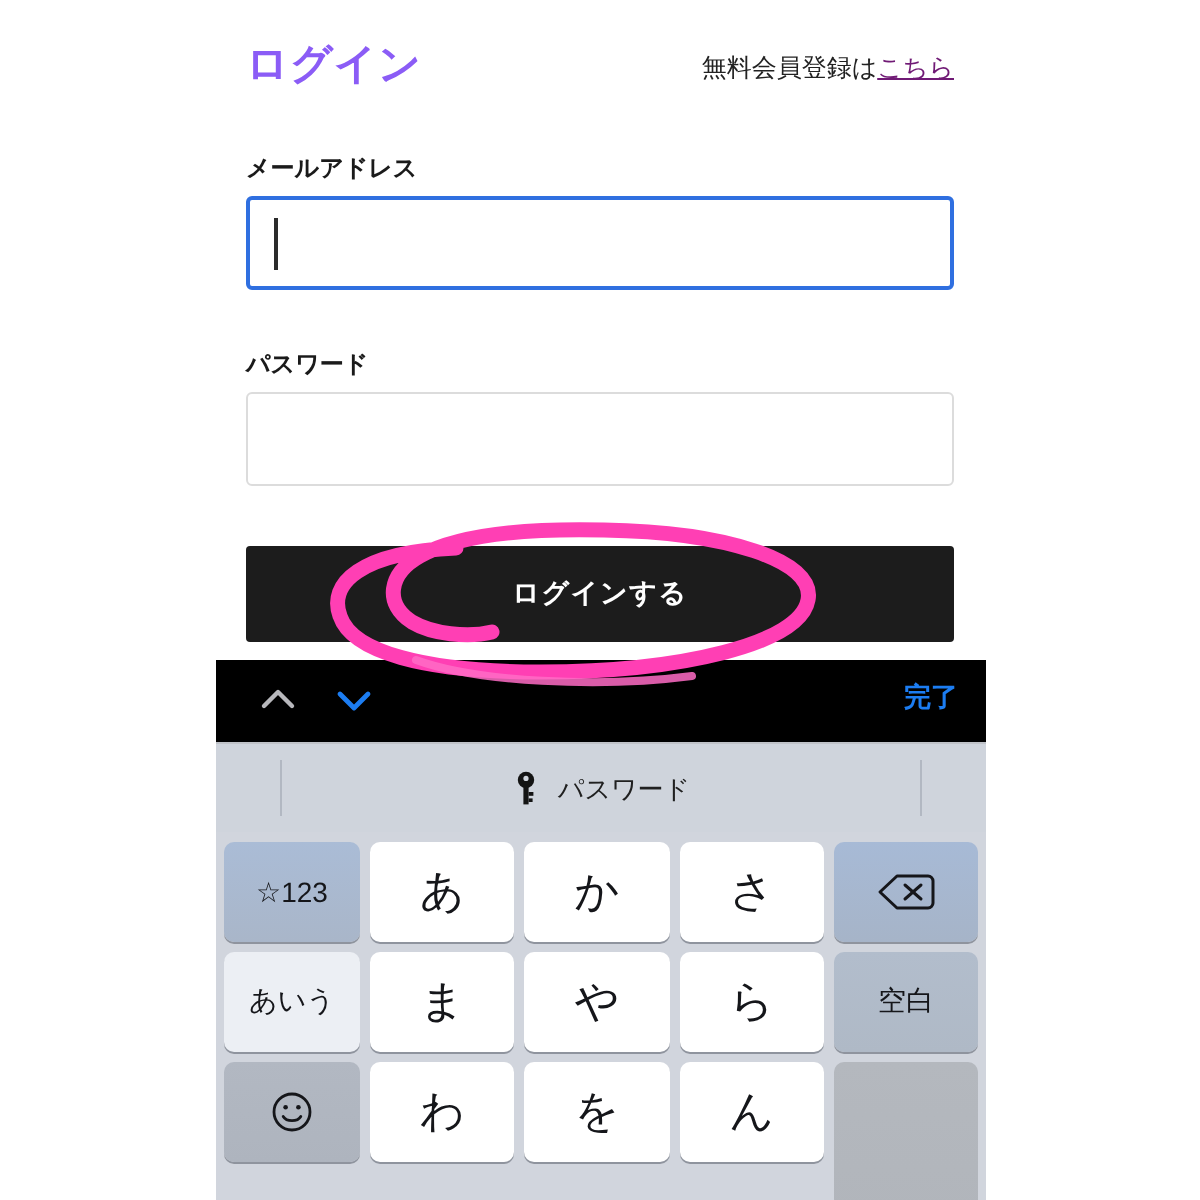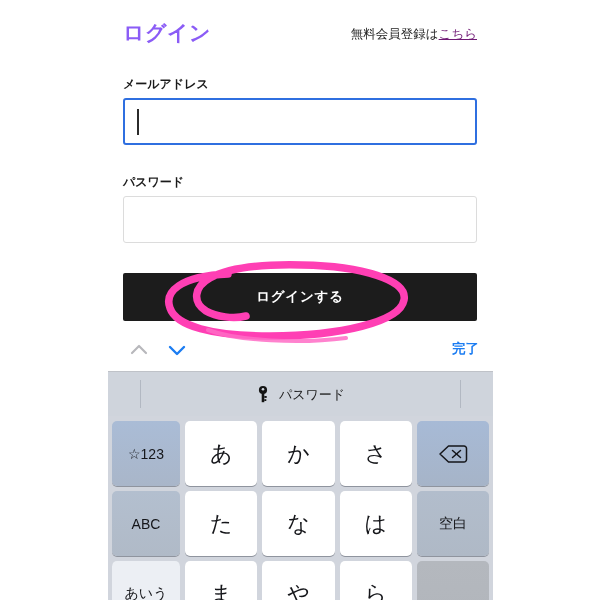--- a/index.html
+++ b/index.html
@@ -133,21 +133,21 @@
     top: 330px;
     width: 385px;
     height: 270px;
     background: #d1d5dd;
     overflow: hidden;
   }
 
   .kb-toolbar {
     position: relative;
     height: 41px;
-    background: #ffffff;
+    background: #000000;
     border-bottom: 1px solid #bfc2c8;
     text-align: center;
   }
   .chev {
     position: absolute;
     top: 11px;
     width: 22px;
     height: 18px;
     cursor: pointer;
   }
@@ -200,21 +200,21 @@
 
   .kb-keys {
     position: relative;
     height: 185px;
     padding: 5px 4px 0 4px;
     box-sizing: border-box;
   }
   .kb-row {
     display: flex;
     gap: 5px;
-    height: 65px;
+    height: 50px;
     margin-bottom: 5px;
   }
   .key {
     border-radius: 5px;
     display: flex;
     align-items: center;
     justify-content: center;
     font-size: 19px;
     color: #15161a;
     cursor: pointer;
@@ -332,26 +332,20 @@
       <div class="kb-rowwrap">
         <div class="kb-left-block">
 
           <div class="kb-row">
             <div class="key mod">☆123</div>
             <div class="key letter">あ</div>
             <div class="key letter">か</div>
             <div class="key letter">さ</div>
           </div>
 
-          <div class="kb-row">
-            <div class="key mod alt">ABC</div>
-            <div class="key letter">た</div>
-            <div class="key letter">な</div>
-            <div class="key letter">は</div>
-          </div>
 
           <div class="kb-row">
             <div class="key mod active">あいう</div>
             <div class="key letter">ま</div>
             <div class="key letter">や</div>
             <div class="key letter">ら</div>
           </div>
 
           <div class="kb-row">
             <div class="key mod emoji">

